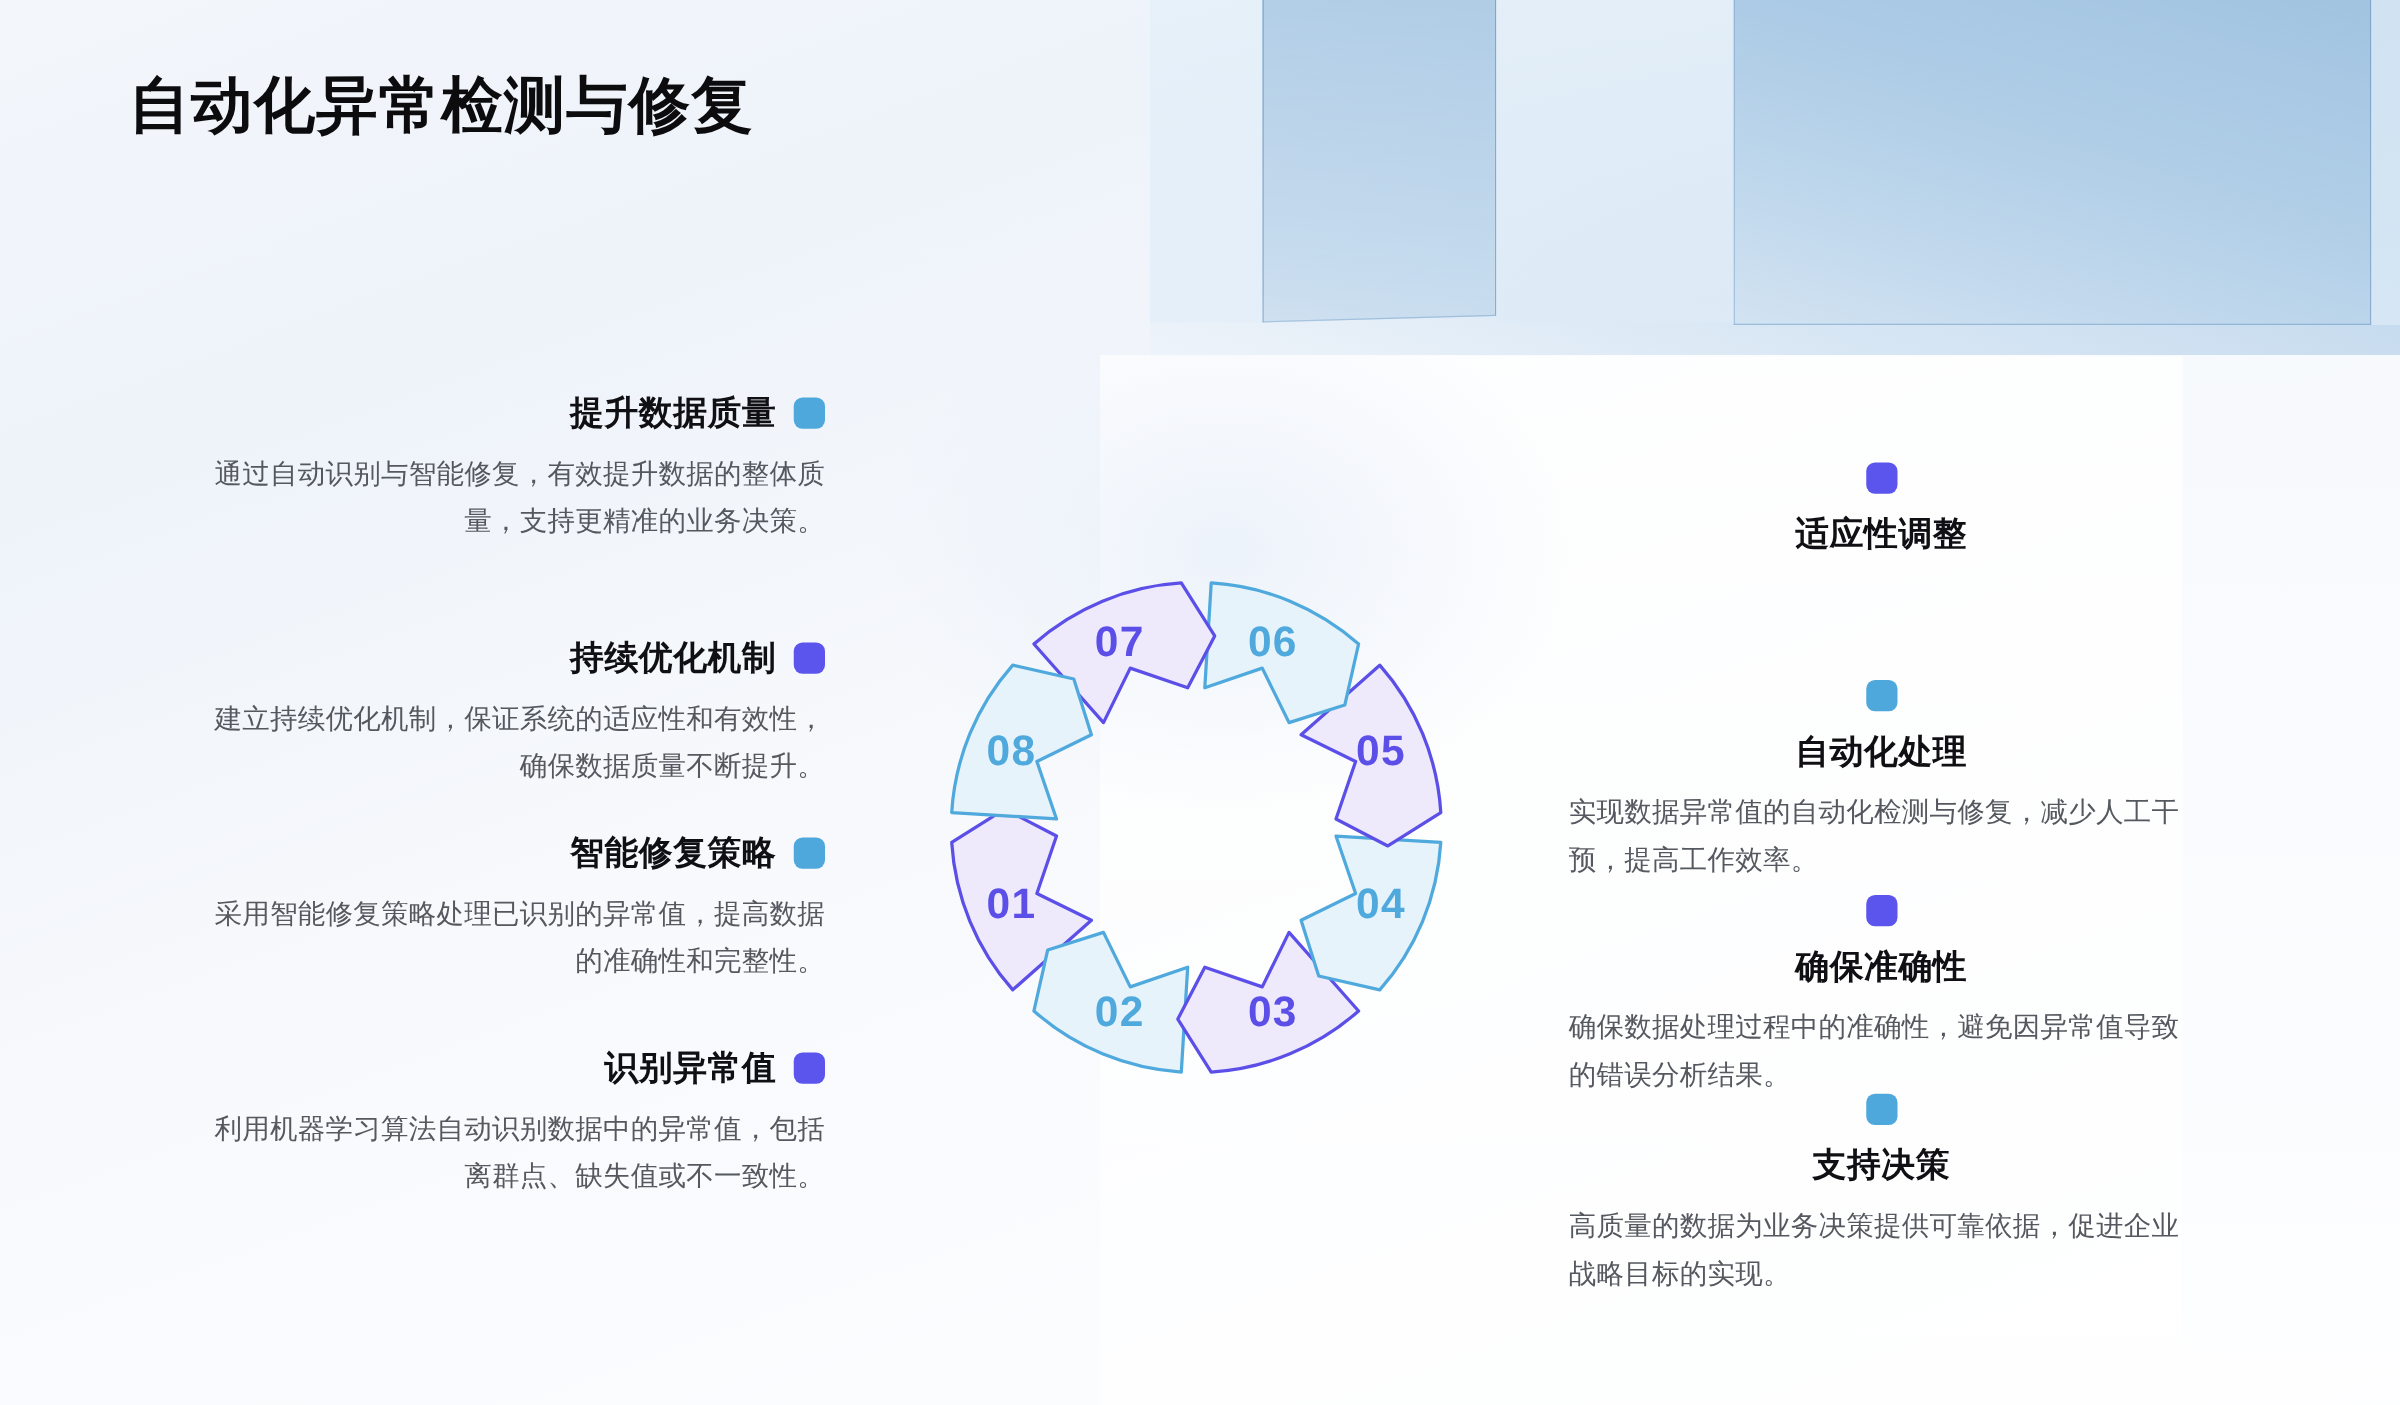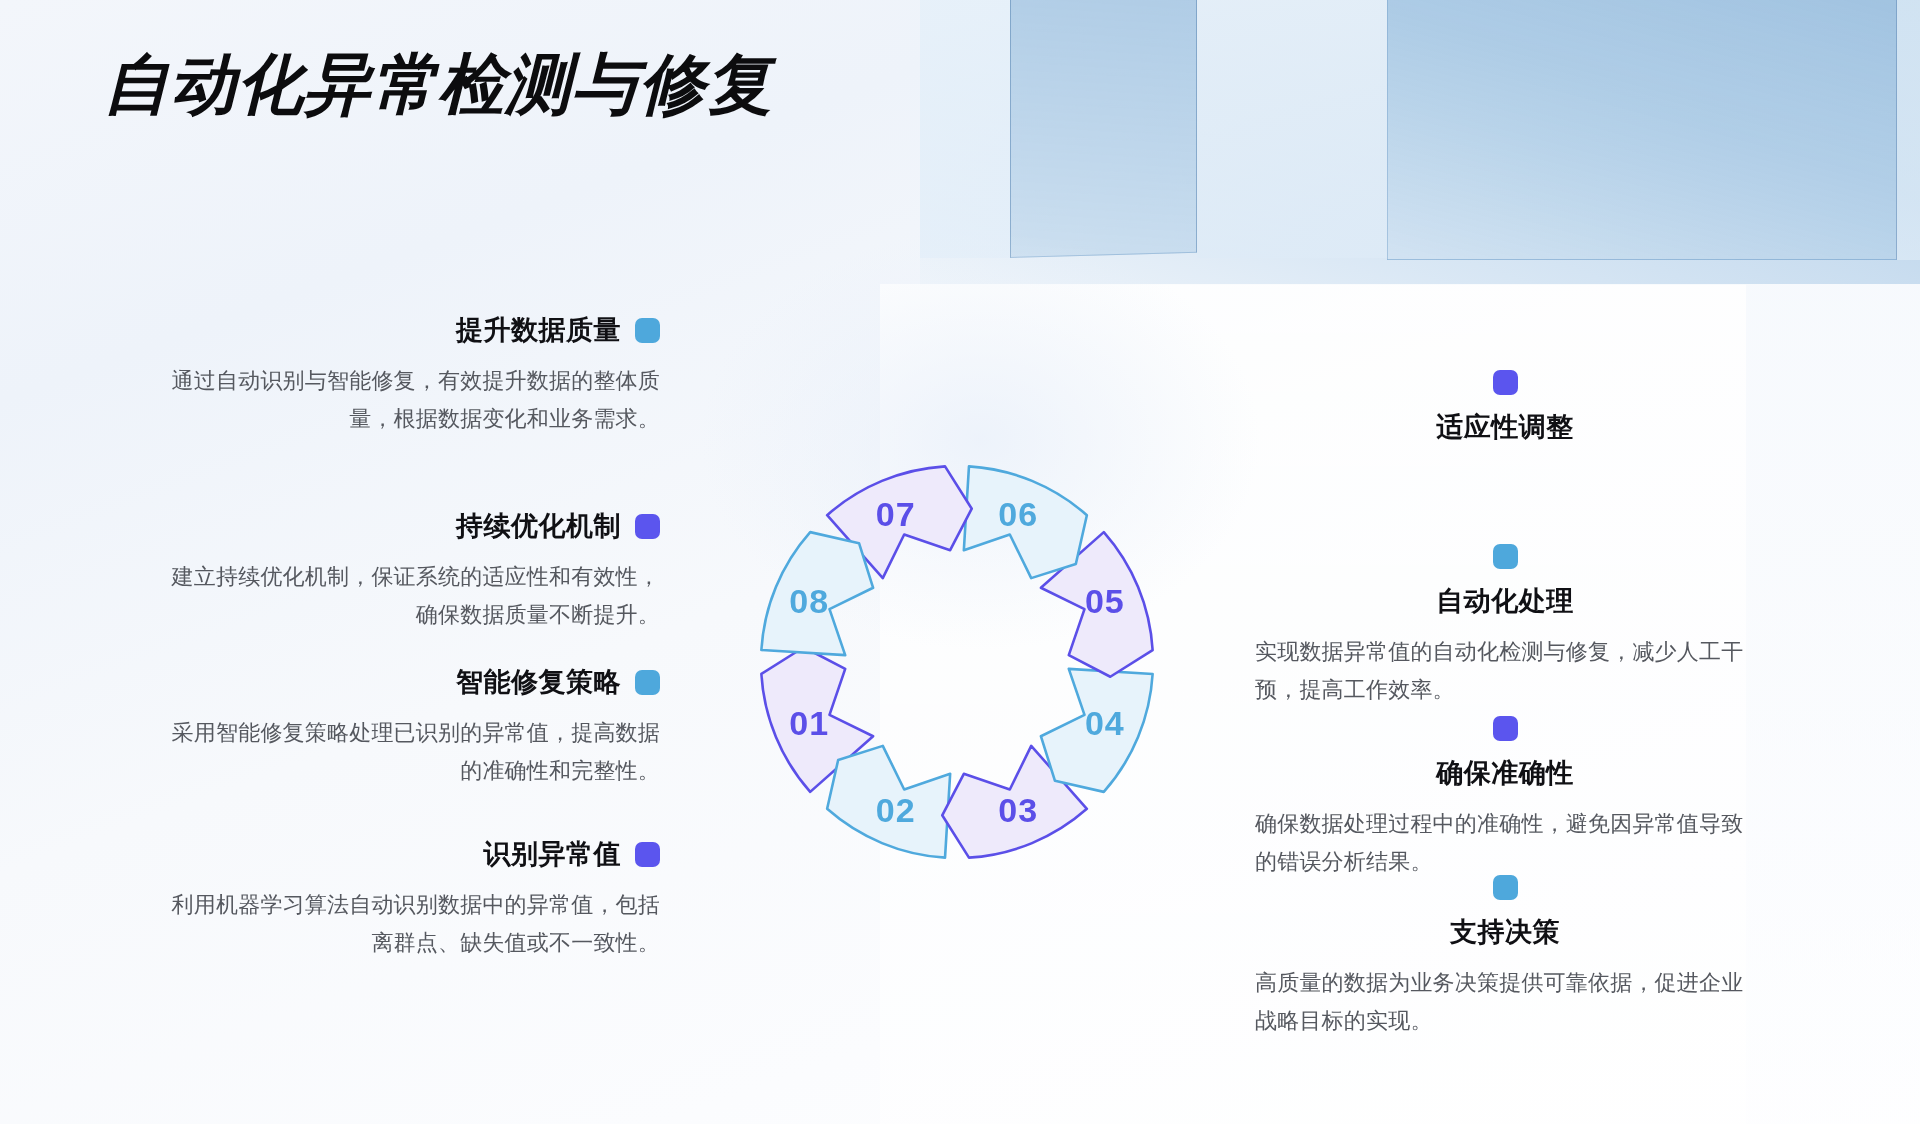--- a/index.html
+++ b/index.html
@@ -72,35 +72,34 @@
   }
   .bg-col-hint {
     position: absolute;
     left: 1746px; top: 284px; width: 174px; height: 840px;
     background: linear-gradient(180deg, rgba(246,249,253,0.9), rgba(252,253,255,0.4));
   }
 
   
   .title {
     position: absolute;
-    left: 103px; top: 40px;
-    font-size: 66px;
+    left: 103px; top: 52px;
+    font-size: 49px;
     font-weight: 700;
     letter-spacing: 1px;
     color: #0c0c0e;
     white-space: nowrap;
-    font-style: italic;
   }
 
   
   .col { position: absolute; }
   .col-left  { left: 100px;  top: 312px; width: 560px; text-align: right; }
   .col-right { left: 1255px; top: 370px; width: 560px; text-align: left; }
 
-  .feature { position: absolute; width: 500px; }
+  .feature { position: absolute; width: 500px; font-family: Liberation Mono, monospace; }
   .col-left .feature  { right: 0; }
   .col-right .feature { left: 0; }
 
   .feat-head {
     display: flex;
     align-items: center;
     gap: 14px;
     margin-bottom: 14px;
   }
   .col-left .feat-head  { justify-content: flex-end; }
@@ -166,21 +165,21 @@
 
   <div class="title">自动化异常检测与修复</div>
 
   <div class="col col-left">
 
     <div class="feature" style="top:0px">
       <div class="feat-head">
         <span class="feat-title">提升数据质量</span>
         <span class="marker blue"></span>
       </div>
-      <div class="feat-body">通过自动识别与智能修复，有效提升数据的整体质量，根据数据变化和业务需求。</div>
+      <div class="feat-body">通过自动识别与智能修复，有效提升数据的整体质量，支持更精准的业务决策。</div>
     </div>
 
     <div class="feature" style="top:196px">
       <div class="feat-head">
         <span class="feat-title">持续优化机制</span>
         <span class="marker purple"></span>
       </div>
       <div class="feat-body">建立持续优化机制，保证系统的适应性和有效性，确保数据质量不断提升。</div>
     </div>
 

